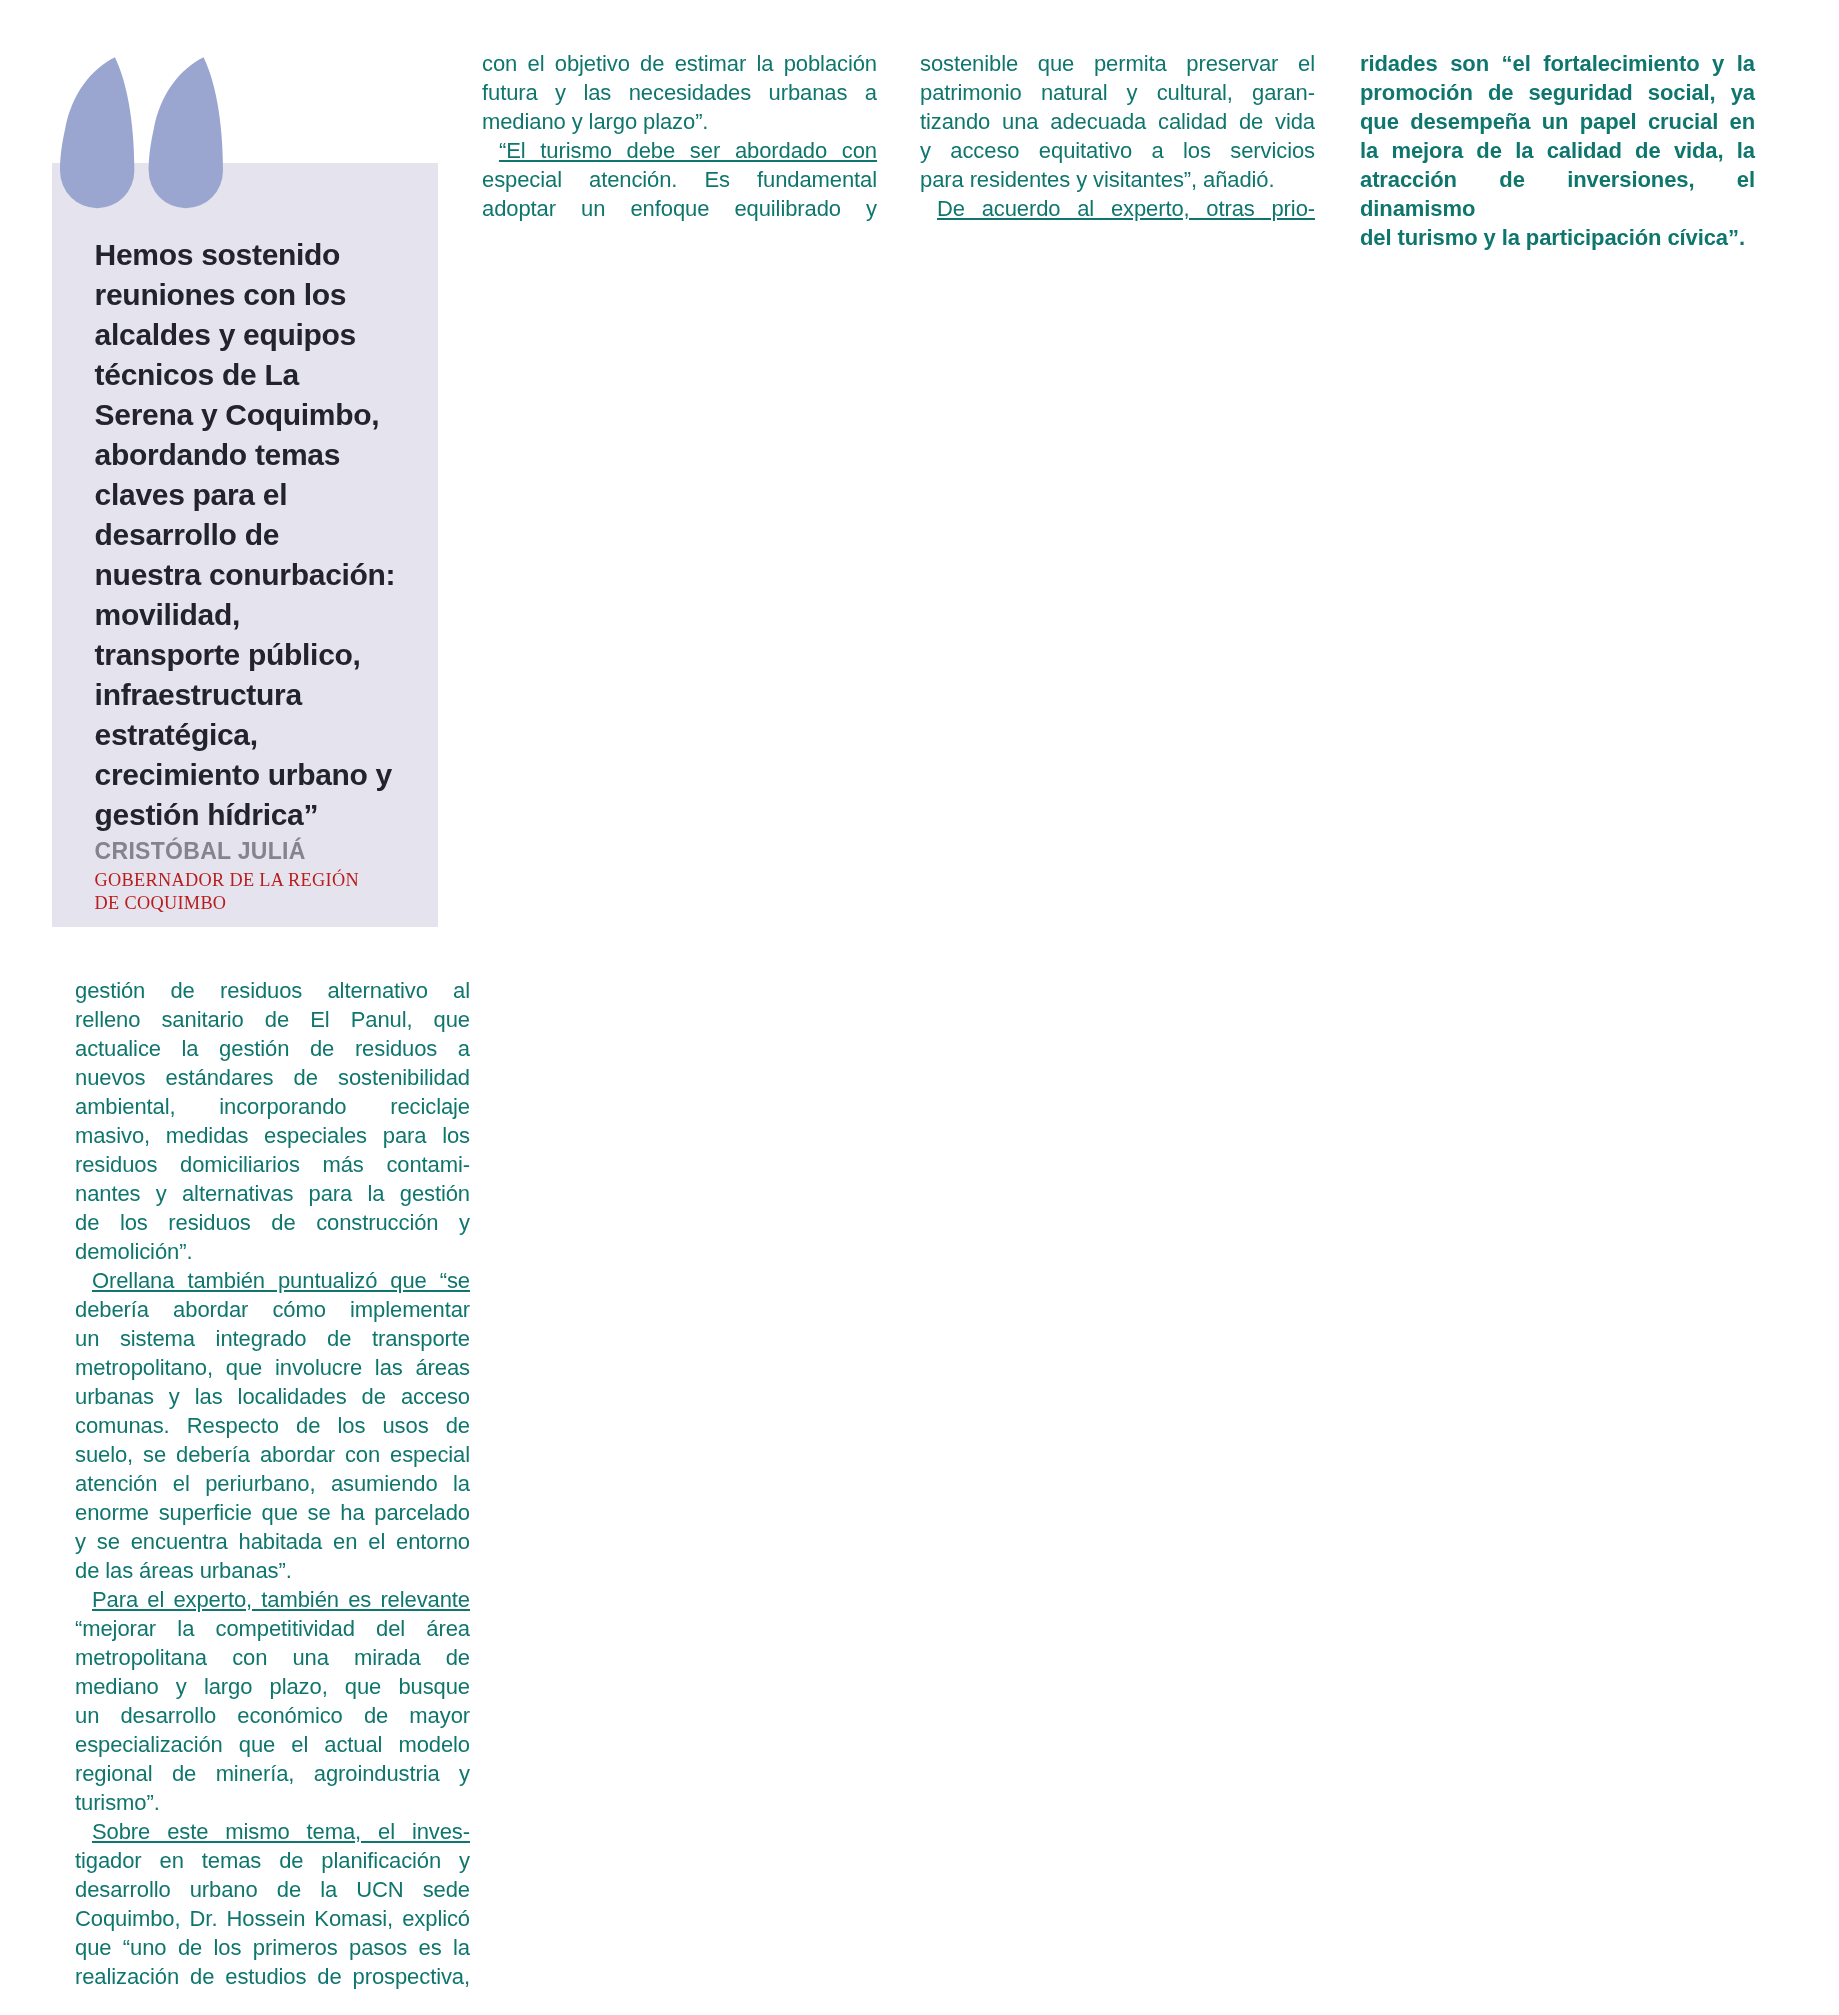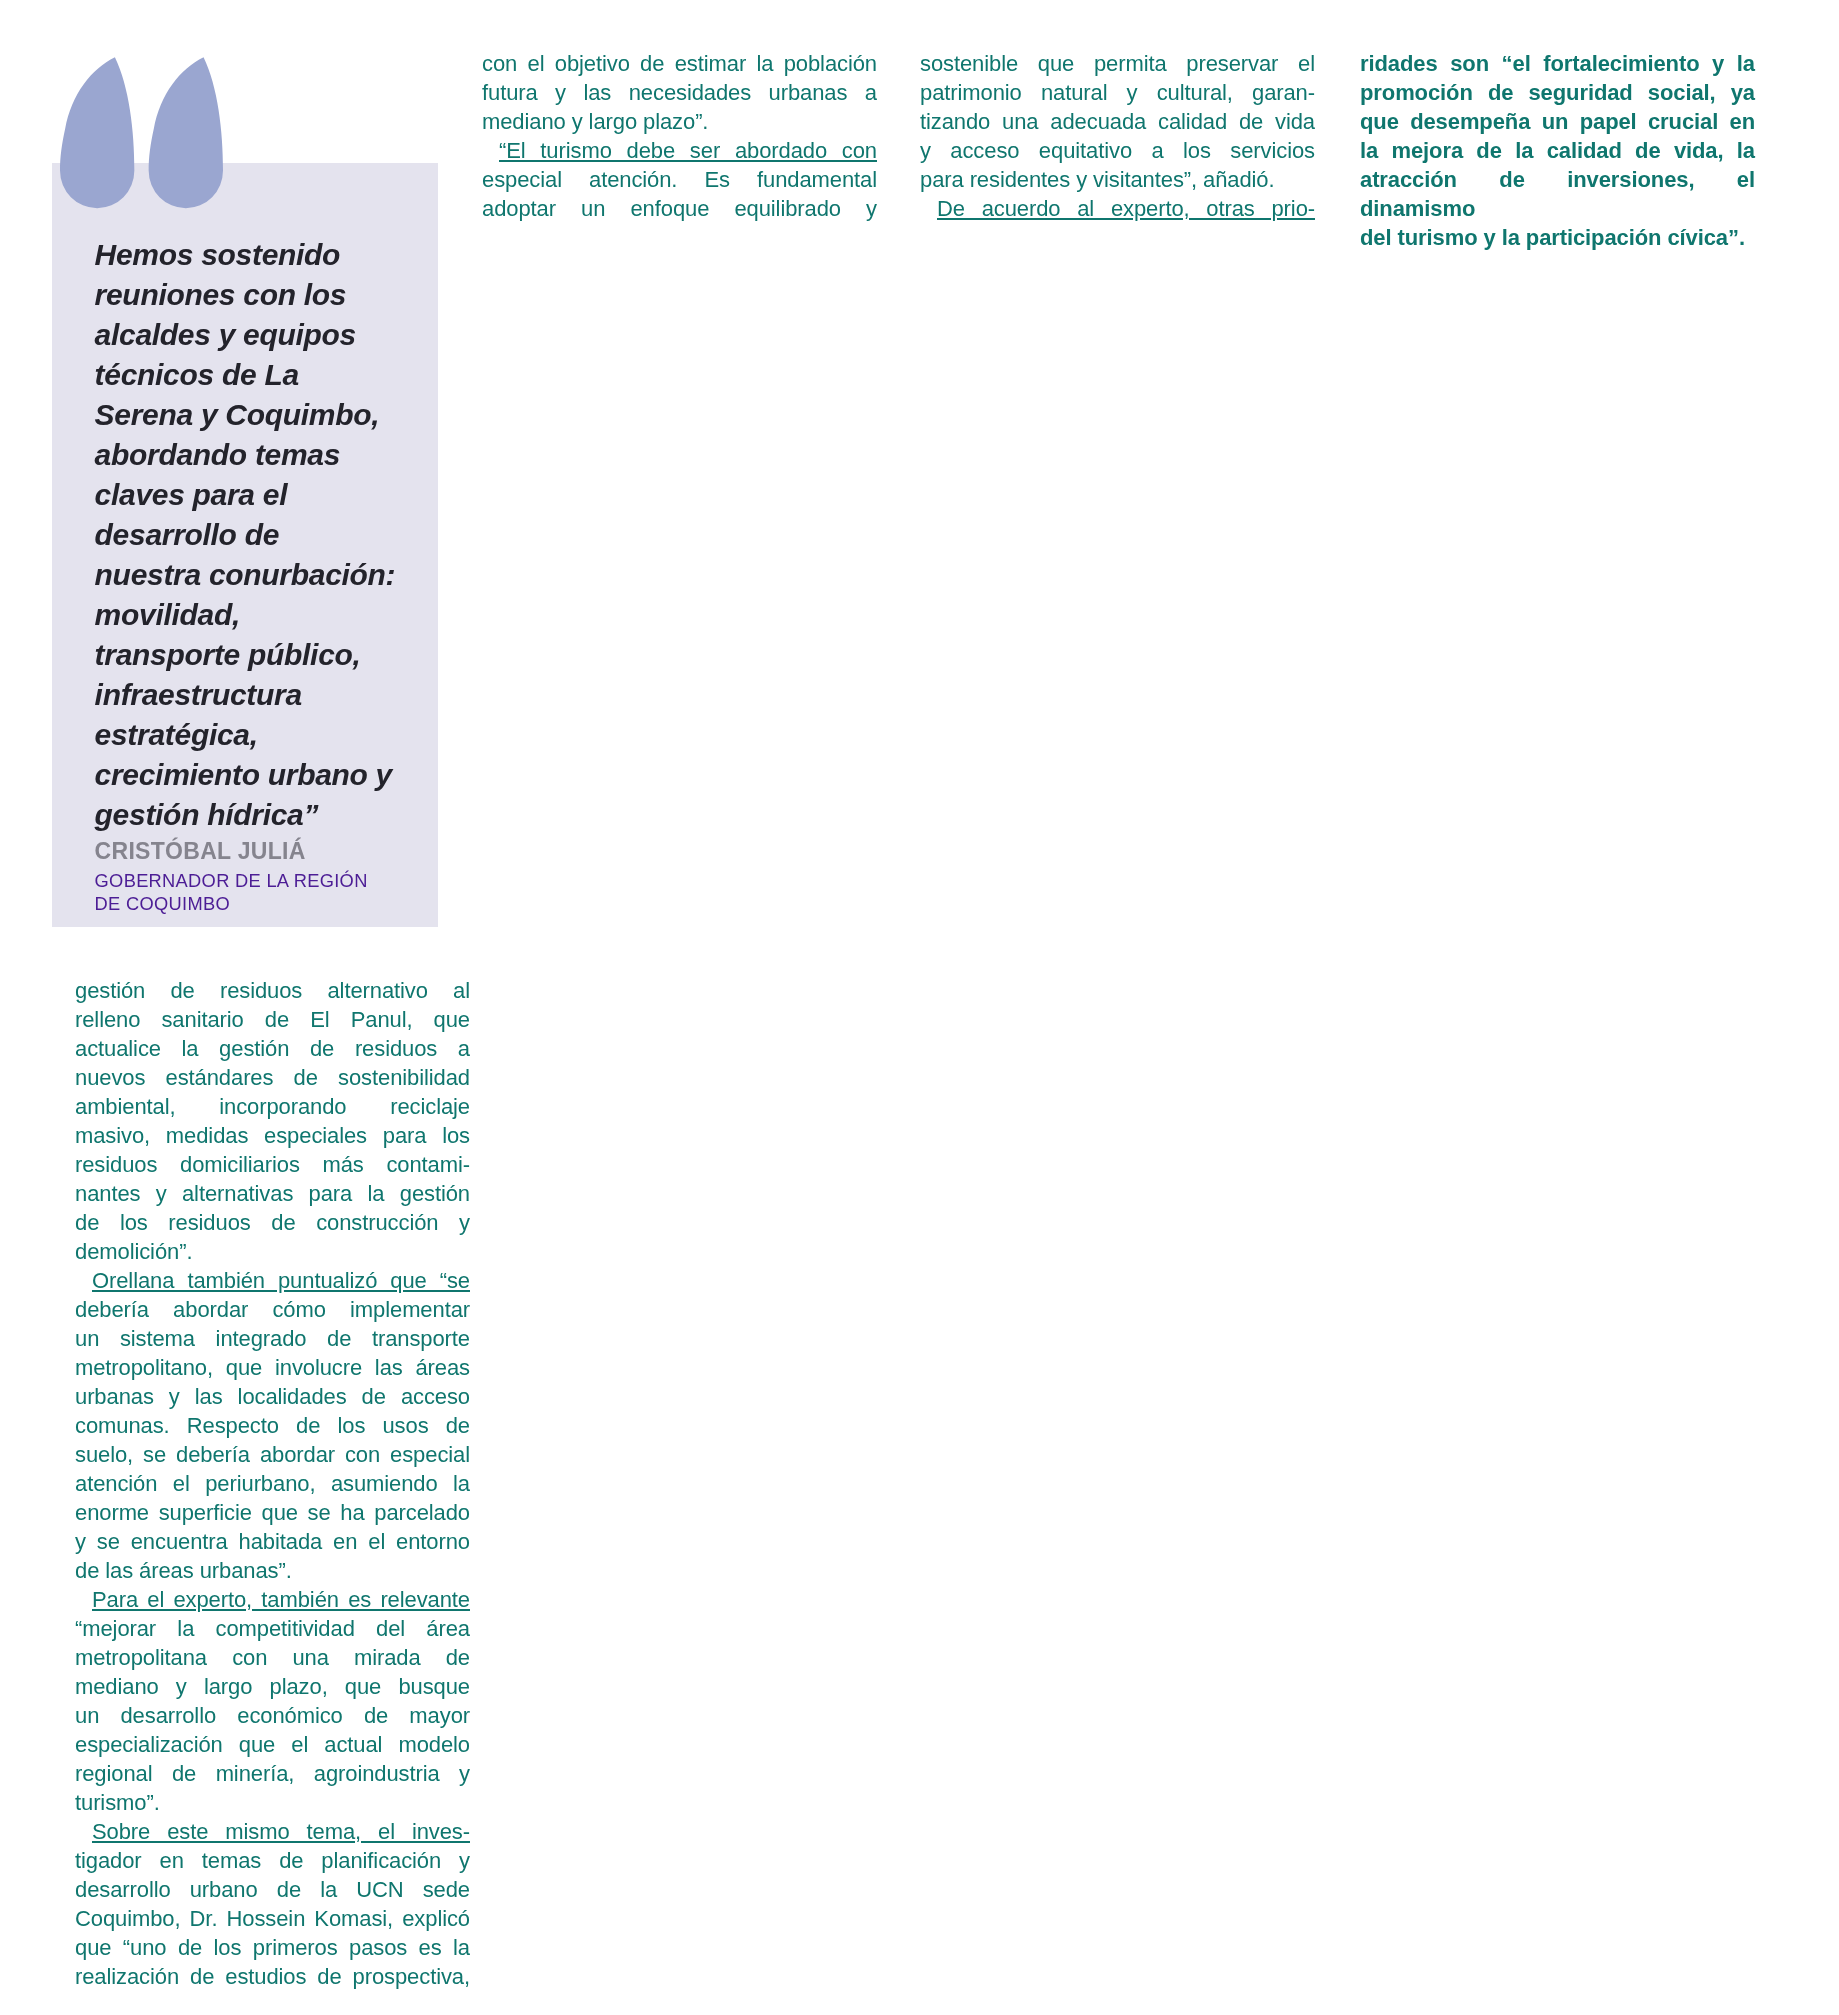--- a/index.html
+++ b/index.html
@@ -49,35 +49,35 @@
     width: 163px;
     height: 152px;
   }
   .quote-line {
     font-size: 30px;
     font-weight: bold;
     line-height: 40px;
     letter-spacing: -0.3px;
     color: #23232b;
     text-align: left;
-    font-style: italic;
   }
   .pq-author {
     margin-top: 4px;
     font-size: 23px;
     line-height: 25px;
     font-weight: bold;
     letter-spacing: 0.3px;
     color: #85848e;
   }
   .role-line {
     font-size: 18.3px;
     line-height: 23px;
     letter-spacing: 0.3px;
-    color: #4c1d95;
+    color: #b91c1c;
+    font-family: Liberation Serif, serif;
   }
   .role-wrap { margin-top: 4.6px; }
 
   .col1-body { margin-top: 49px; margin-left: 32px; }  
 </style>
 </head>
 <body>
 
 <div class="page">
 

